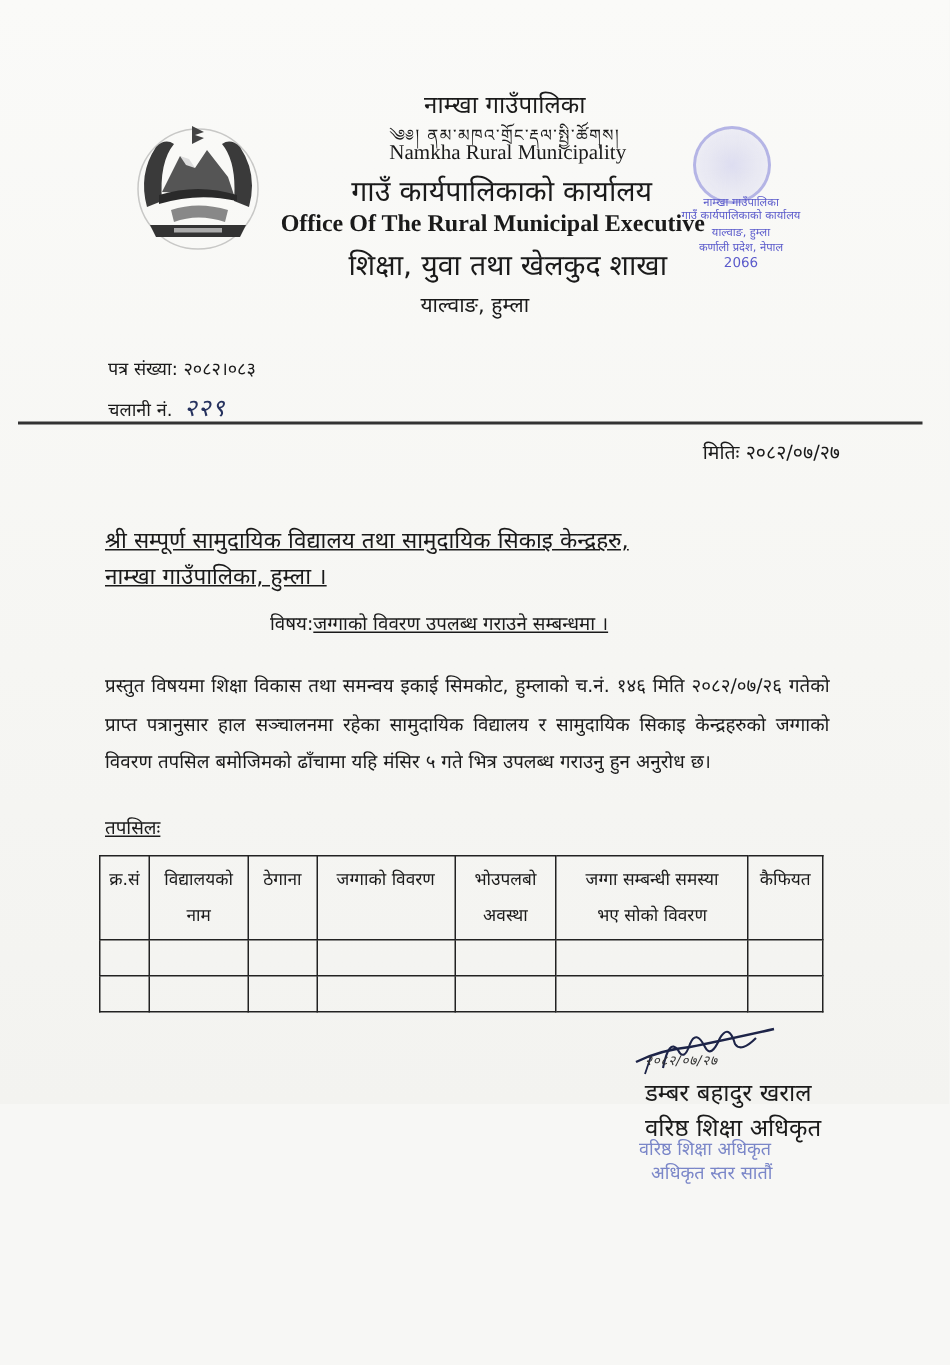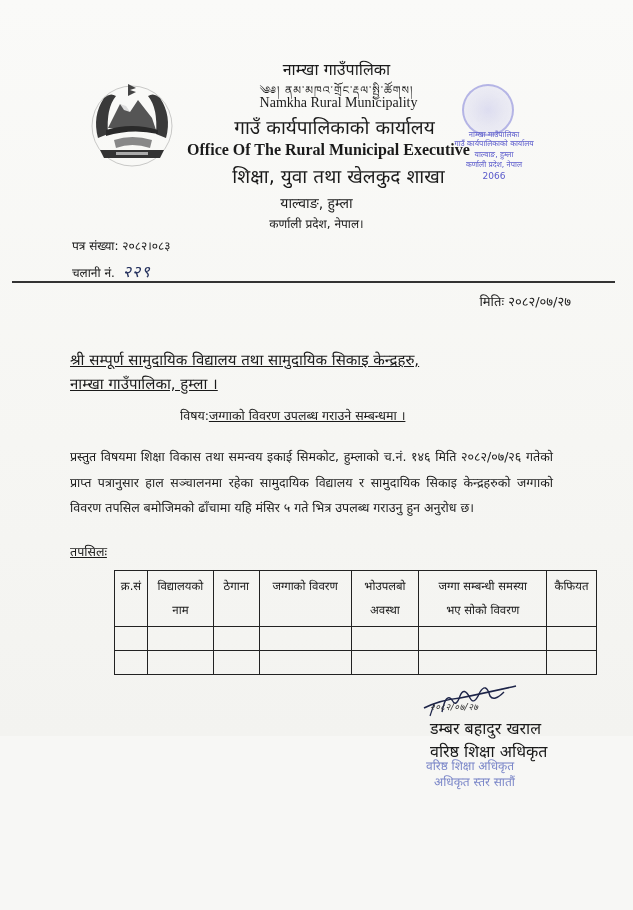--- a/index.html
+++ b/index.html
@@ -31,34 +31,34 @@
     .stamp .circle { position: absolute; left: 14px; top: 2px; width: 52px; height: 52px; border-radius: 50%; border: 2px solid rgba(110,110,210,0.45); background: radial-gradient(circle, rgba(140,140,220,0.25), rgba(140,140,220,0.05)); }
     .stamp .line { position: absolute; left: 0; width: 92px; text-align: center; font-size: 7.5px; line-height: 9px; color: #5a5acb; }
 
     
     .ref { position: absolute; left: 72px; font-size: 12px; }
     .ref1 { top: 237px; }
     .ref2 { top: 260px; }
     .hand { font-family: "DejaVu Serif", serif; font-style: italic; font-size: 16px; color: #26325e; margin-left: 4px; letter-spacing: 1px; }
     .rule { position: absolute; left: 12px; top: 281px; width: 603px; height: 1.5px; background: #333; }
 
-    .date { position: absolute; right: 62px; top: 292px; font-size: 13px; padding-left: 18px; }
+    .date { position: absolute; right: 73px; top: 292px; font-size: 13px; padding-left: 18px; }
 
     .addr { position: absolute; left: 70px; font-size: 15px; text-decoration: underline; }
     .addr1 { top: 349px; }
     .addr2 { top: 373px; }
 
     .subject { position: absolute; left: 164px; top: 407px; font-size: 12.5px; margin-left: 16px; }
     .subject .u { text-decoration: underline; }
 
     .body { position: absolute; left: 70px; top: 444px; width: 483px; font-size: 12.5px; line-height: 25.5px; text-align: justify; text-align-last: left; }
 
     .tapasil { position: absolute; left: 70px; top: 543px; font-size: 12.5px; text-decoration: underline; }
 
-    table.grid { position: absolute; left: 66px; top: 570px; width: 483px; border-collapse: collapse; font-size: 11.5px; margin-left: 48px; }
+    table.grid { position: absolute; left: 66px; top: 570px; width: 483px; border-collapse: collapse; font-size: 11.5px; }
     table.grid th, table.grid td { border: 1.3px solid #222; text-align: center; vertical-align: top; font-weight: normal; }
     table.grid th { height: 56px; padding-top: 3px; line-height: 24px; }
     table.grid td { height: 24px; }
 
     
     .sig-scribble { position: absolute; left: 420px; top: 678px; width: 110px; height: 45px; }
     .sig-date { position: absolute; left: 430px; top: 700px; font-size: 9px; font-style: italic; color: #333; letter-spacing: 0.5px; }
     .sig { position: absolute; left: 430px; font-size: 16px; }
     .sig1 { top: 717px; }
     .sig2 { top: 740px; }
@@ -83,21 +83,20 @@
     <rect x="30" y="74" width="32" height="3" fill="#aaa"></rect>
   </svg>
 
   <div class="hdr h1">नाम्खा गाउँपालिका</div>
   <div class="hdr h-tib">༄༅། ནམ་མཁའ་གྲོང་རྡལ་སྤྱི་ཚོགས།</div>
   <div class="hdr h-en">Namkha Rural Municipality</div>
   <div class="hdr h-office-np">गाउँ कार्यपालिकाको कार्यालय</div>
   <div class="hdr h-office-en">Office Of The  Rural Municipal Executive</div>
   <div class="hdr h-branch">शिक्षा, युवा तथा खेलकुद शाखा</div>
   <div class="hdr h-loc">याल्वाङ, हुम्ला</div>
-  <div class="hdr h-prov">कर्णाली प्रदेश, नेपाल।</div>
 
   <div class="stamp">
     <div class="circle"></div>
     <div class="line" style="top:48px;">नाम्खा गाउँपालिका</div>
     <div class="line" style="top:57px;">गाउँ कार्यपालिकाको कार्यालय</div>
     <div class="line" style="top:68px;">याल्वाङ, हुम्ला</div>
     <div class="line" style="top:78px;">कर्णाली प्रदेश, नेपाल</div>
     <div class="line" style="top:90px; font-size:9px;">2066</div>
   </div>
 

